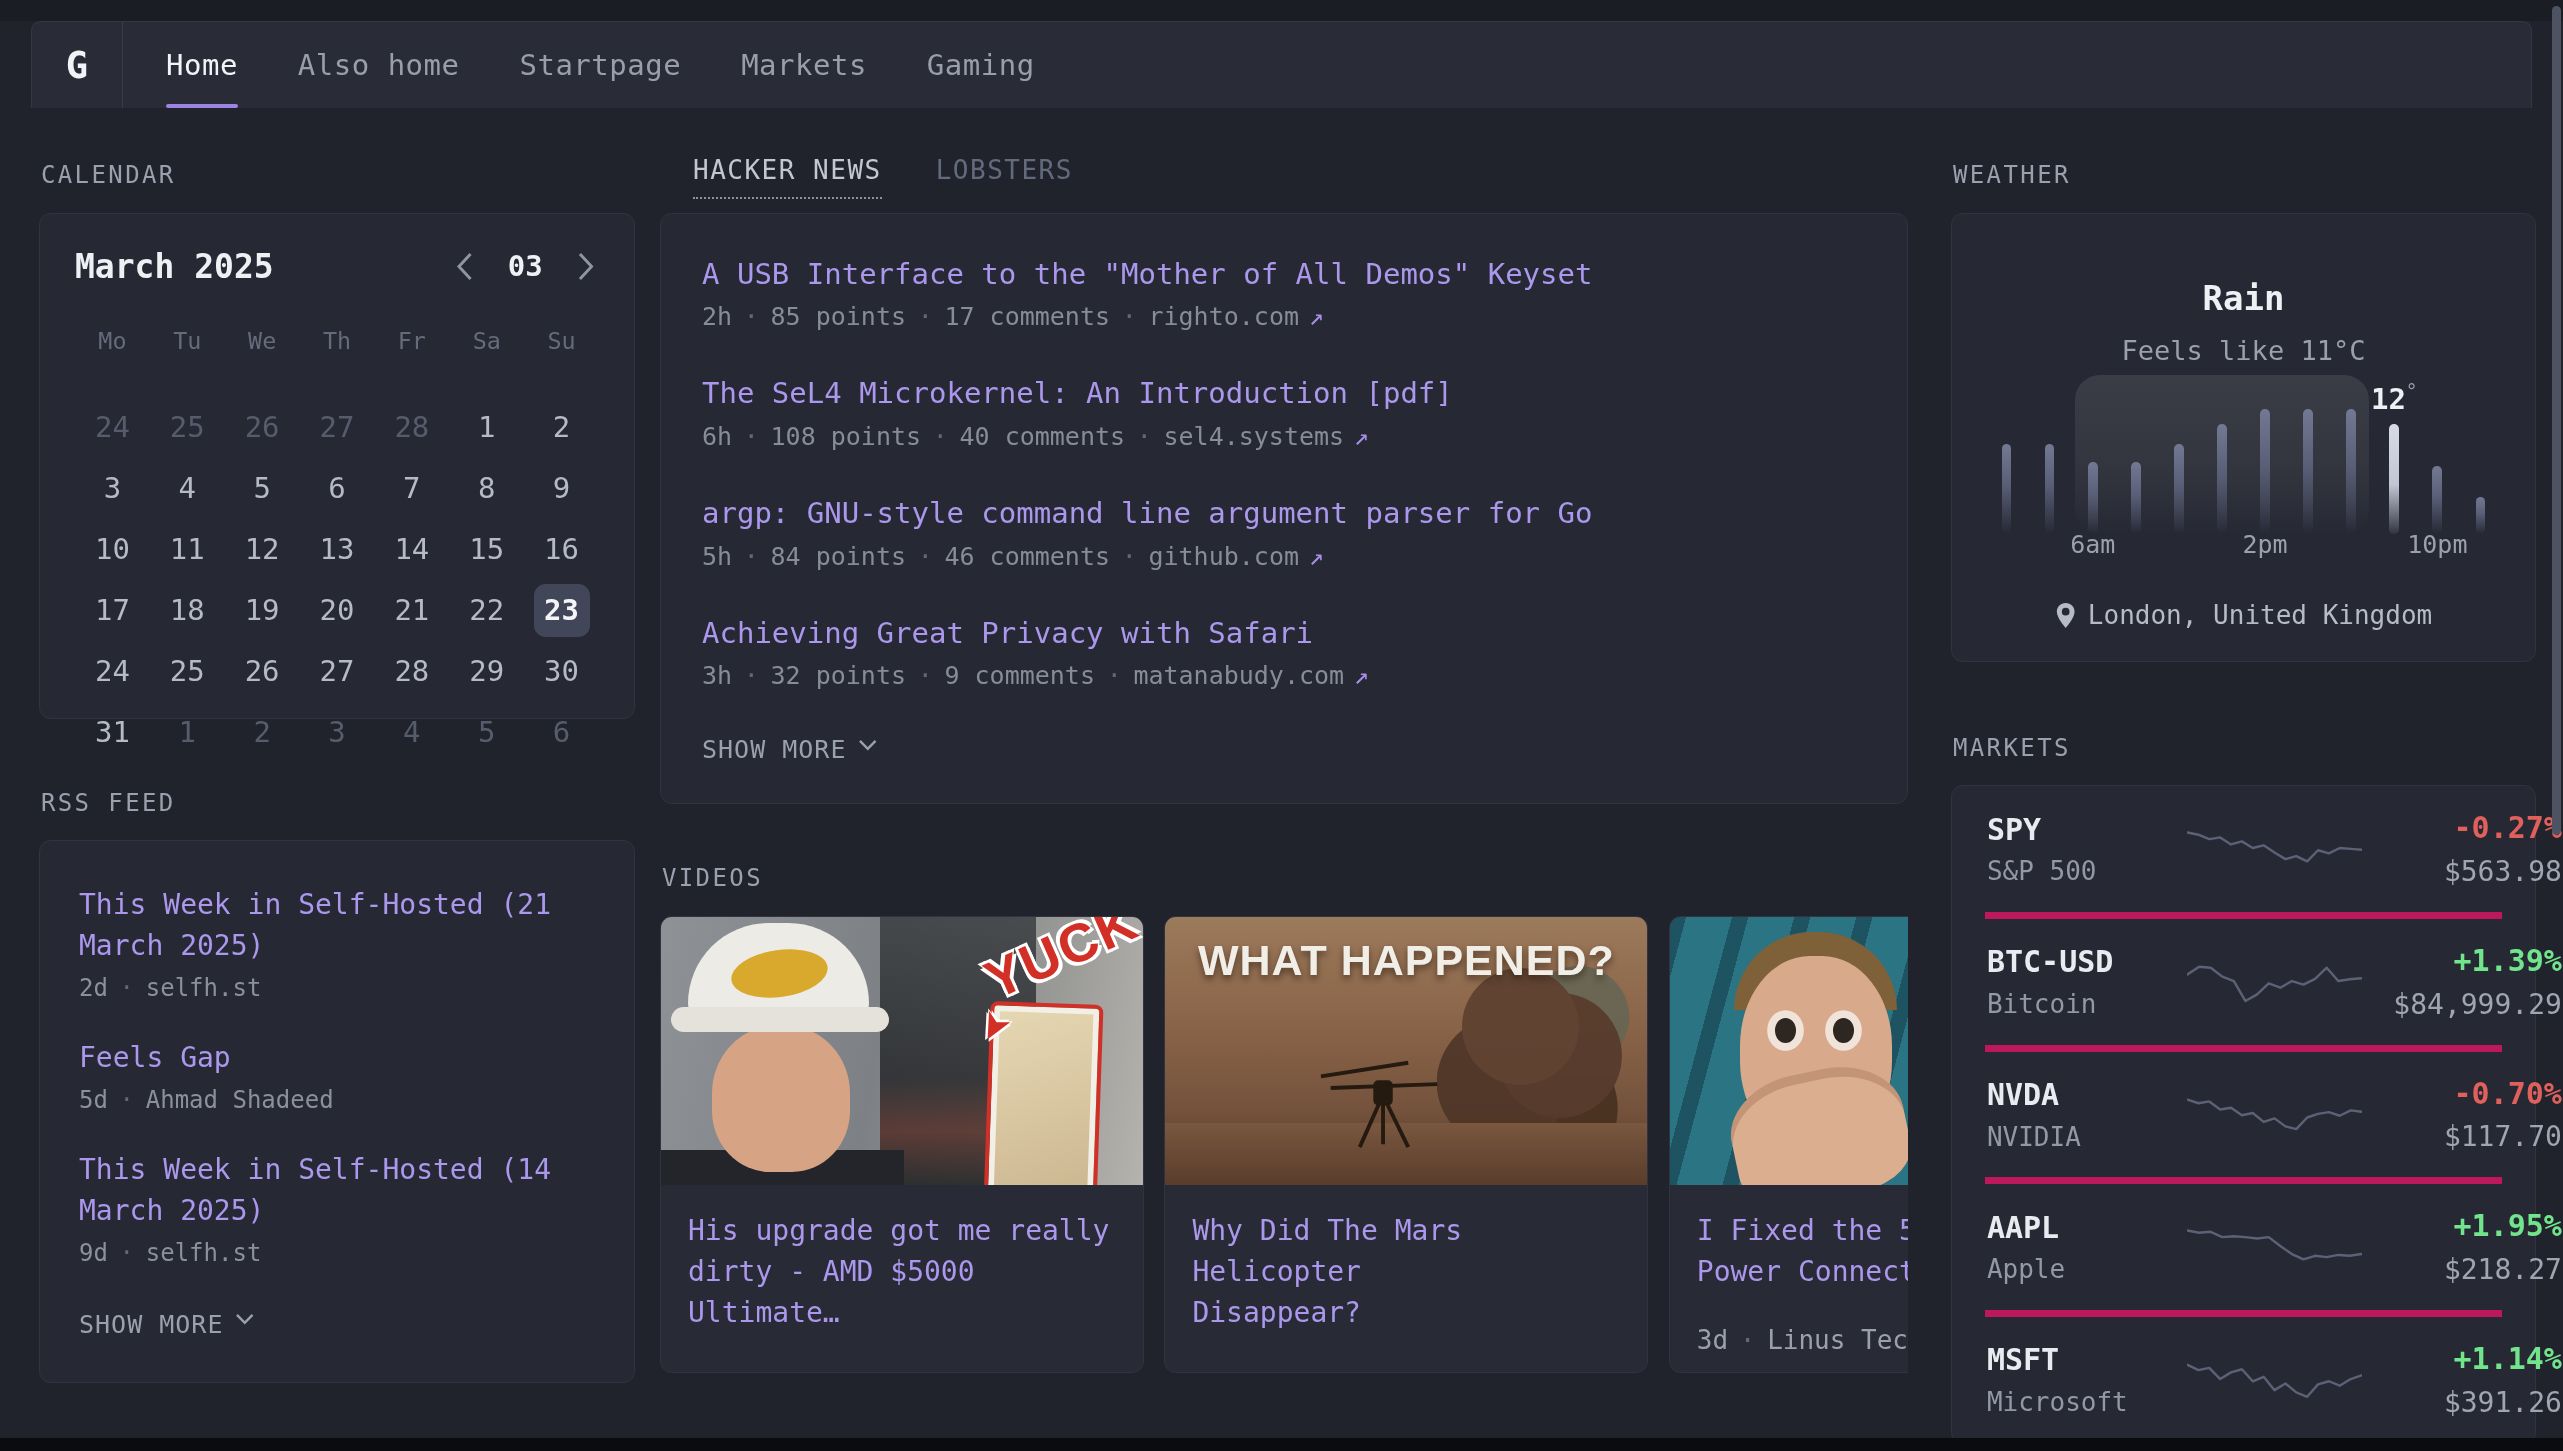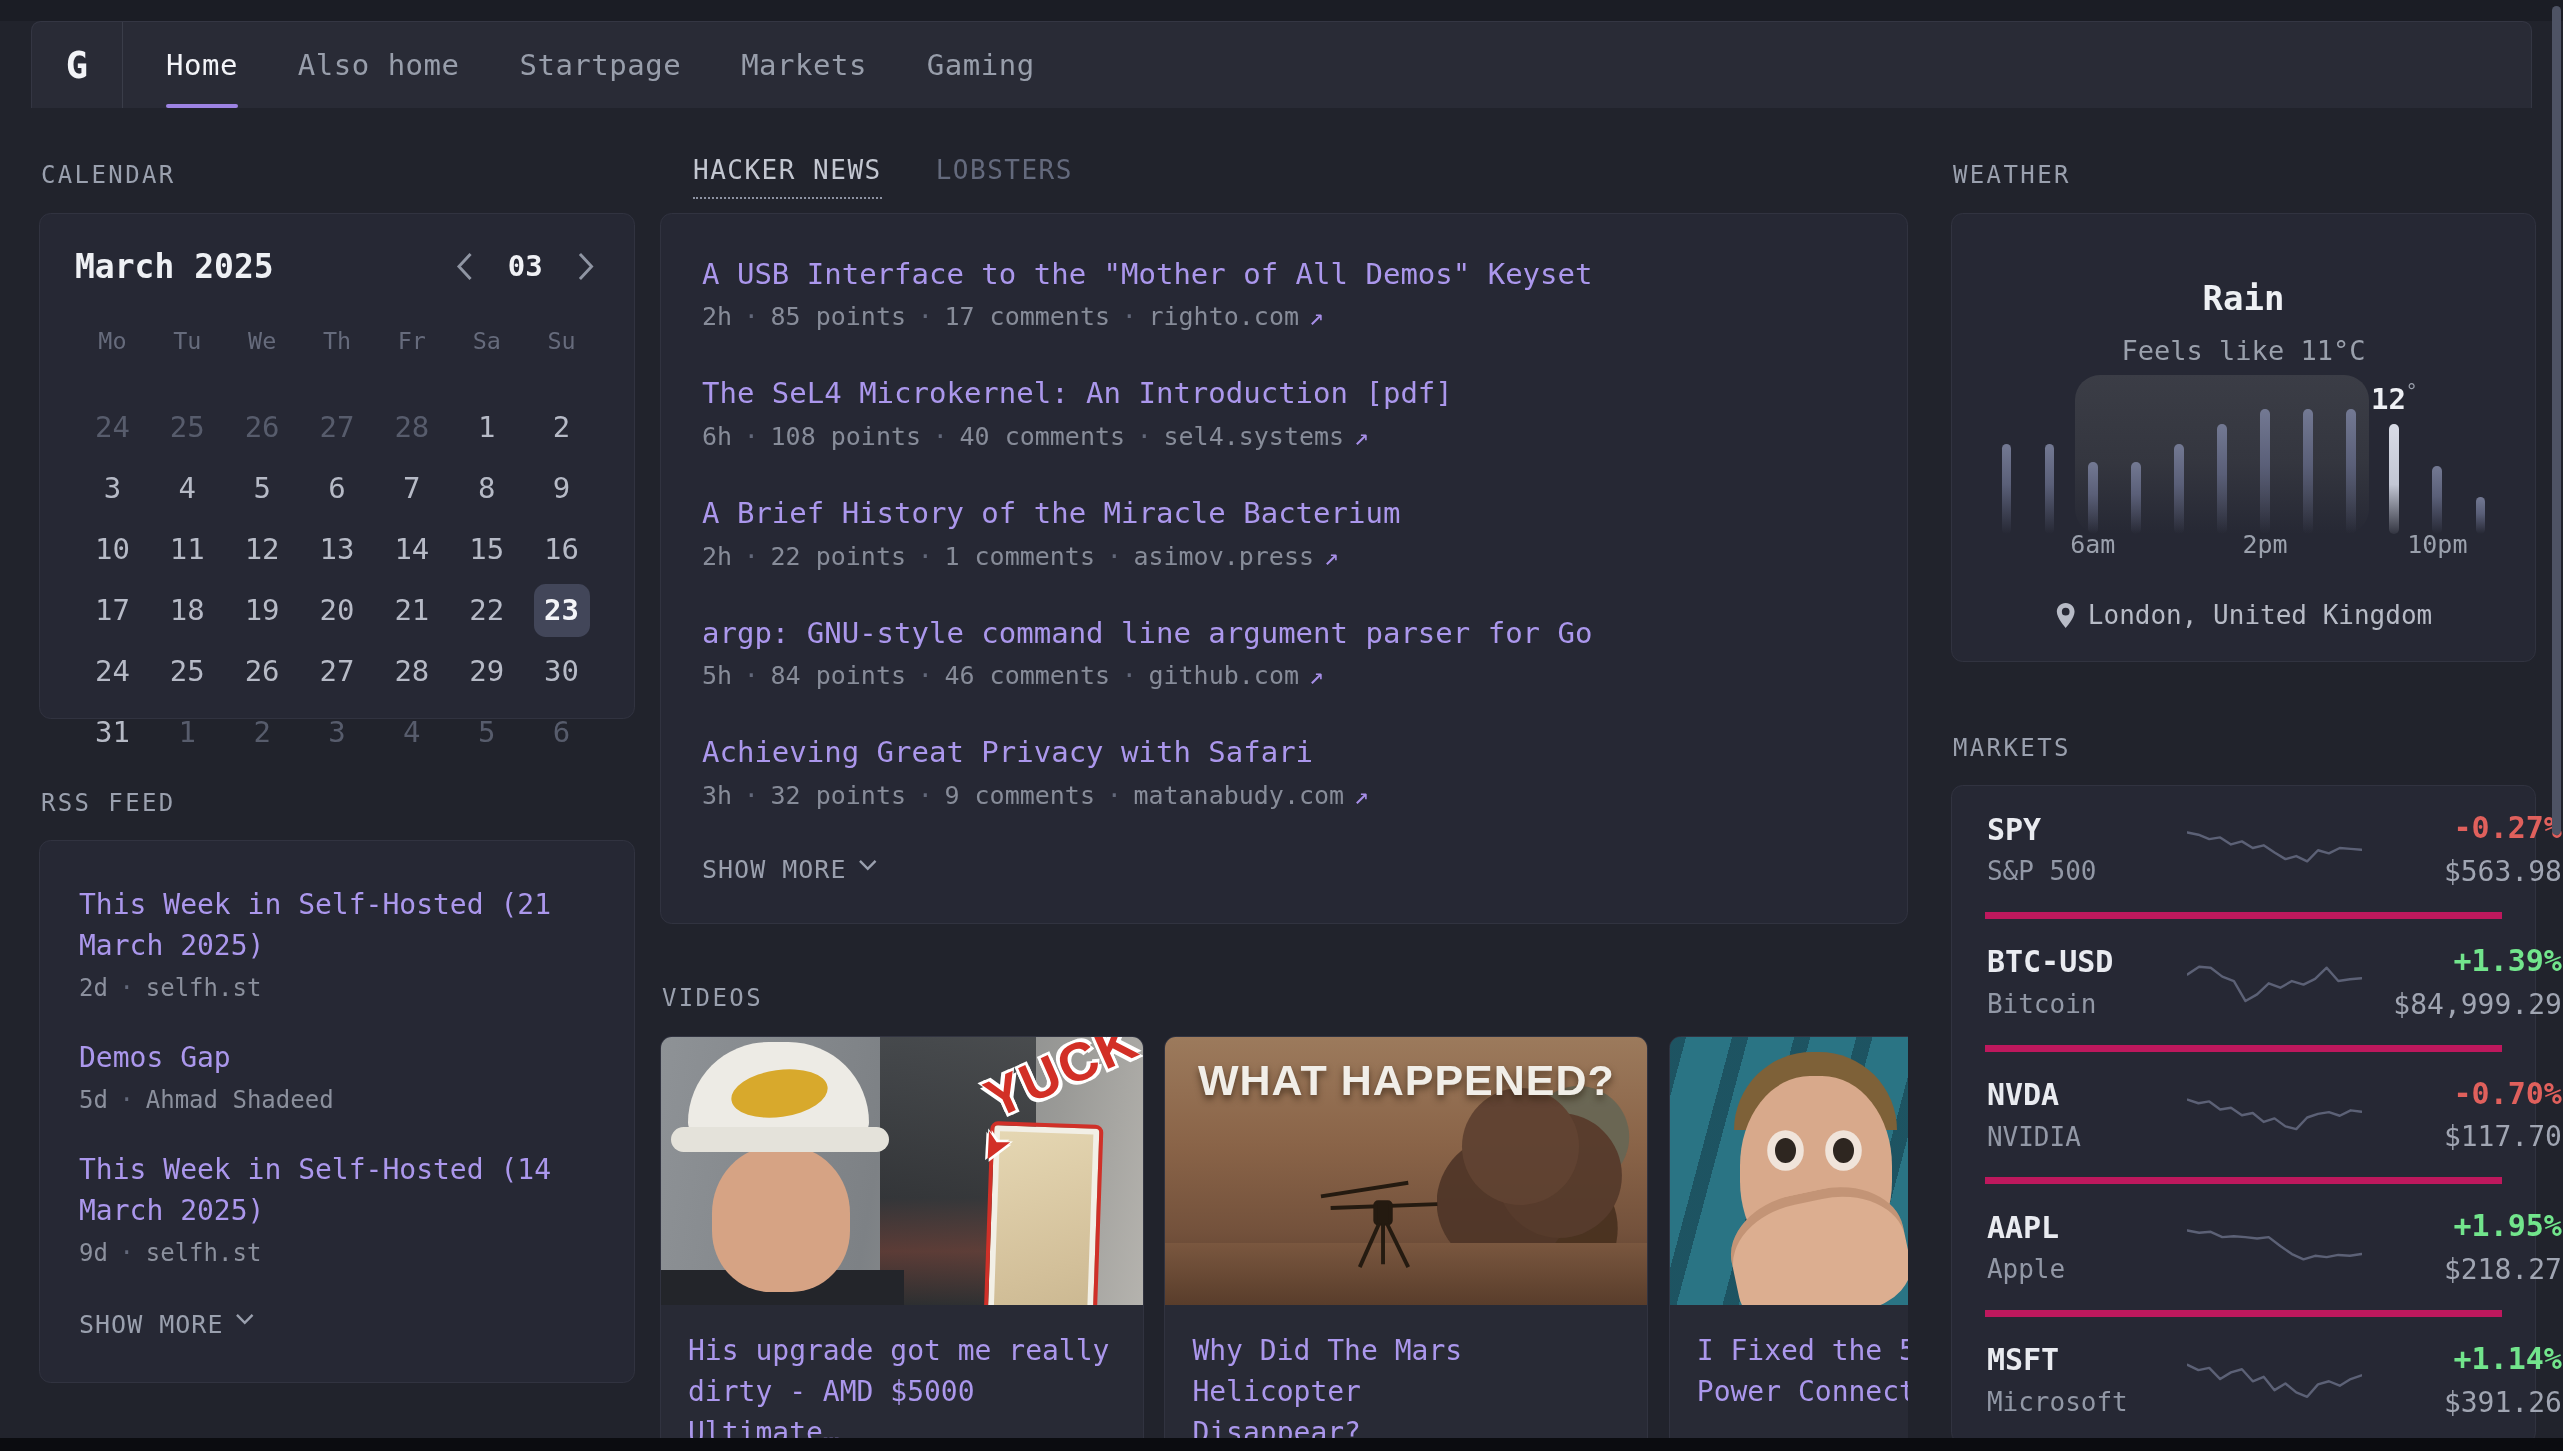--- a/index.html
+++ b/index.html
@@ -340,21 +340,21 @@
       <h2 class="sec-h" style="margin-top:70px">RSS FEED</h2>
       <div class="card rss">
         <div>
 
             <div class="feed-item">
               <div class="feed-title">This Week in Self-Hosted (21 March 2025)</div>
               <div class="feed-meta"><span>2d</span><span class="dot"></span><span>selfh.st</span></div>
             </div>
 
             <div class="feed-item">
-              <div class="feed-title">Demos Gap</div>
+              <div class="feed-title">Feels Gap</div>
               <div class="feed-meta"><span>5d</span><span class="dot"></span><span>Ahmad Shadeed</span></div>
             </div>
 
             <div class="feed-item">
               <div class="feed-title">This Week in Self-Hosted (14 March 2025)</div>
               <div class="feed-meta"><span>9d</span><span class="dot"></span><span>selfh.st</span></div>
             </div>
 
         </div>
         <button class="showmore">
@@ -379,24 +379,20 @@
             <div class="story">
               <div class="story-title">A USB Interface to the "Mother of All Demos" Keyset</div>
               <div class="story-meta"><span>2h</span><span class="dot"></span><span>85 points</span><span class="dot"></span><span>17 comments</span><span class="dot"></span><span>righto.com</span><span class="ext-icon"></span></div>
             </div>
 
             <div class="story">
               <div class="story-title">The SeL4 Microkernel: An Introduction [pdf]</div>
               <div class="story-meta"><span>6h</span><span class="dot"></span><span>108 points</span><span class="dot"></span><span>40 comments</span><span class="dot"></span><span>sel4.systems</span><span class="ext-icon"></span></div>
             </div>
 
-            <div class="story">
-              <div class="story-title">A Brief History of the Miracle Bacterium</div>
-              <div class="story-meta"><span>2h</span><span class="dot"></span><span>22 points</span><span class="dot"></span><span>1 comments</span><span class="dot"></span><span>asimov.press</span><span class="ext-icon"></span></div>
-            </div>
 
             <div class="story">
               <div class="story-title">argp: GNU-style command line argument parser for Go</div>
               <div class="story-meta"><span>5h</span><span class="dot"></span><span>84 points</span><span class="dot"></span><span>46 comments</span><span class="dot"></span><span>github.com</span><span class="ext-icon"></span></div>
             </div>
 
             <div class="story">
               <div class="story-title">Achieving Great Privacy with Safari</div>
               <div class="story-meta"><span>3h</span><span class="dot"></span><span>32 points</span><span class="dot"></span><span>9 comments</span><span class="dot"></span><span>matanabudy.com</span><span class="ext-icon"></span></div>
             </div>

